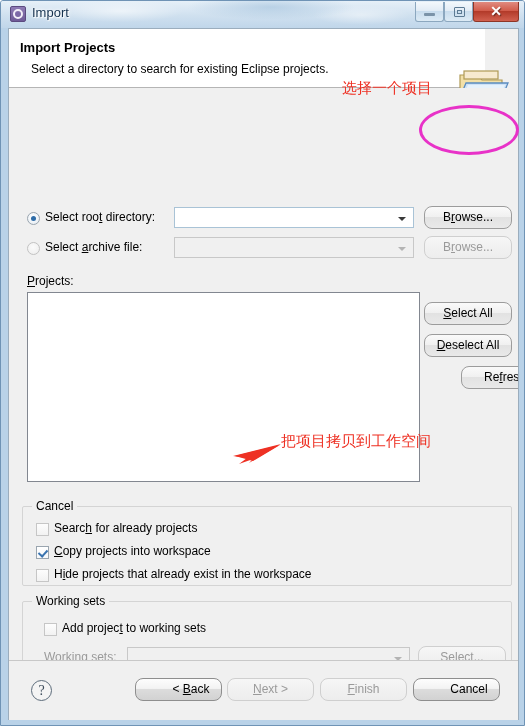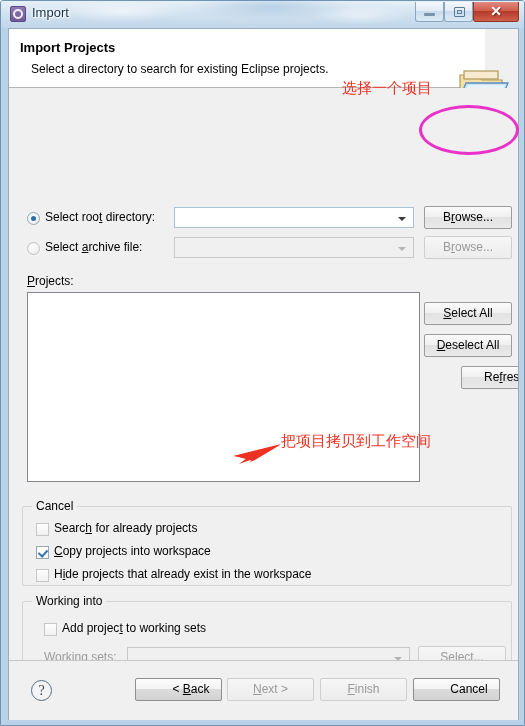--- a/index.html
+++ b/index.html
@@ -245,21 +245,21 @@
     border-top: 4px solid #3a3a3a;
   }
   .combo.disabled .arrow { border-top-color: #b4b4b4; }
 
   
   .btn {
     position: absolute;
     box-sizing: border-box;
     height: 23px;
     border: 1px solid #9c9c9c;
-    border-radius: 2px;
+    border-radius: 8px;
     background: linear-gradient(to bottom, #fafafa 0%, #f0f0f0 47%, #e2e2e2 50%, #e9e9e9 100%);
     font-size: 12px;
     color: #000000;
     text-align: center;
     line-height: 21px;
     white-space: nowrap;
   }
   .btn.disabled {
     color: #9a9a9a;
     border-color: #cfcfcf;
@@ -430,21 +430,21 @@
         <div class="row-label" style="left:31px; top:14px;"><span>Searc</span><span class="mn">h</span><span> for already projects</span></div>
 
         <div class="cb checked" style="left:13px; top:39px;"></div>
         <div class="row-label" style="left:31px; top:37px;"><span></span><span class="mn">C</span><span>opy projects into workspace</span></div>
 
         <div class="cb" style="left:13px; top:62px;"></div>
         <div class="row-label" style="left:31px; top:60px;"><span>H</span><span class="mn">i</span><span>de projects that already exist in the workspace</span></div>
       </div>
 
       <div class="group" style="left:13px; top:513px; width:490px; height:72px;">
-        <div class="group-title">Working into</div>
+        <div class="group-title">Working sets</div>
 
         <div class="cb" style="left:21px; top:21px;"></div>
         <div class="row-label" style="left:39px; top:19px;"><span>Add projec</span><span class="mn">t</span><span> to working sets</span></div>
 
         <div class="row-label disabled-text" style="left:21px; top:48px;"><span>W</span><span class="mn">o</span><span>rking sets:</span></div>
         <div class="combo disabled" style="left:104px; top:45px; width:283px;">
           <span class="arrow"></span>
         </div>
         <div class="btn disabled" style="left:395px; top:44px; width:88px;"><span>S</span><span class="mn">e</span><span>lect...</span></div>
       </div>

